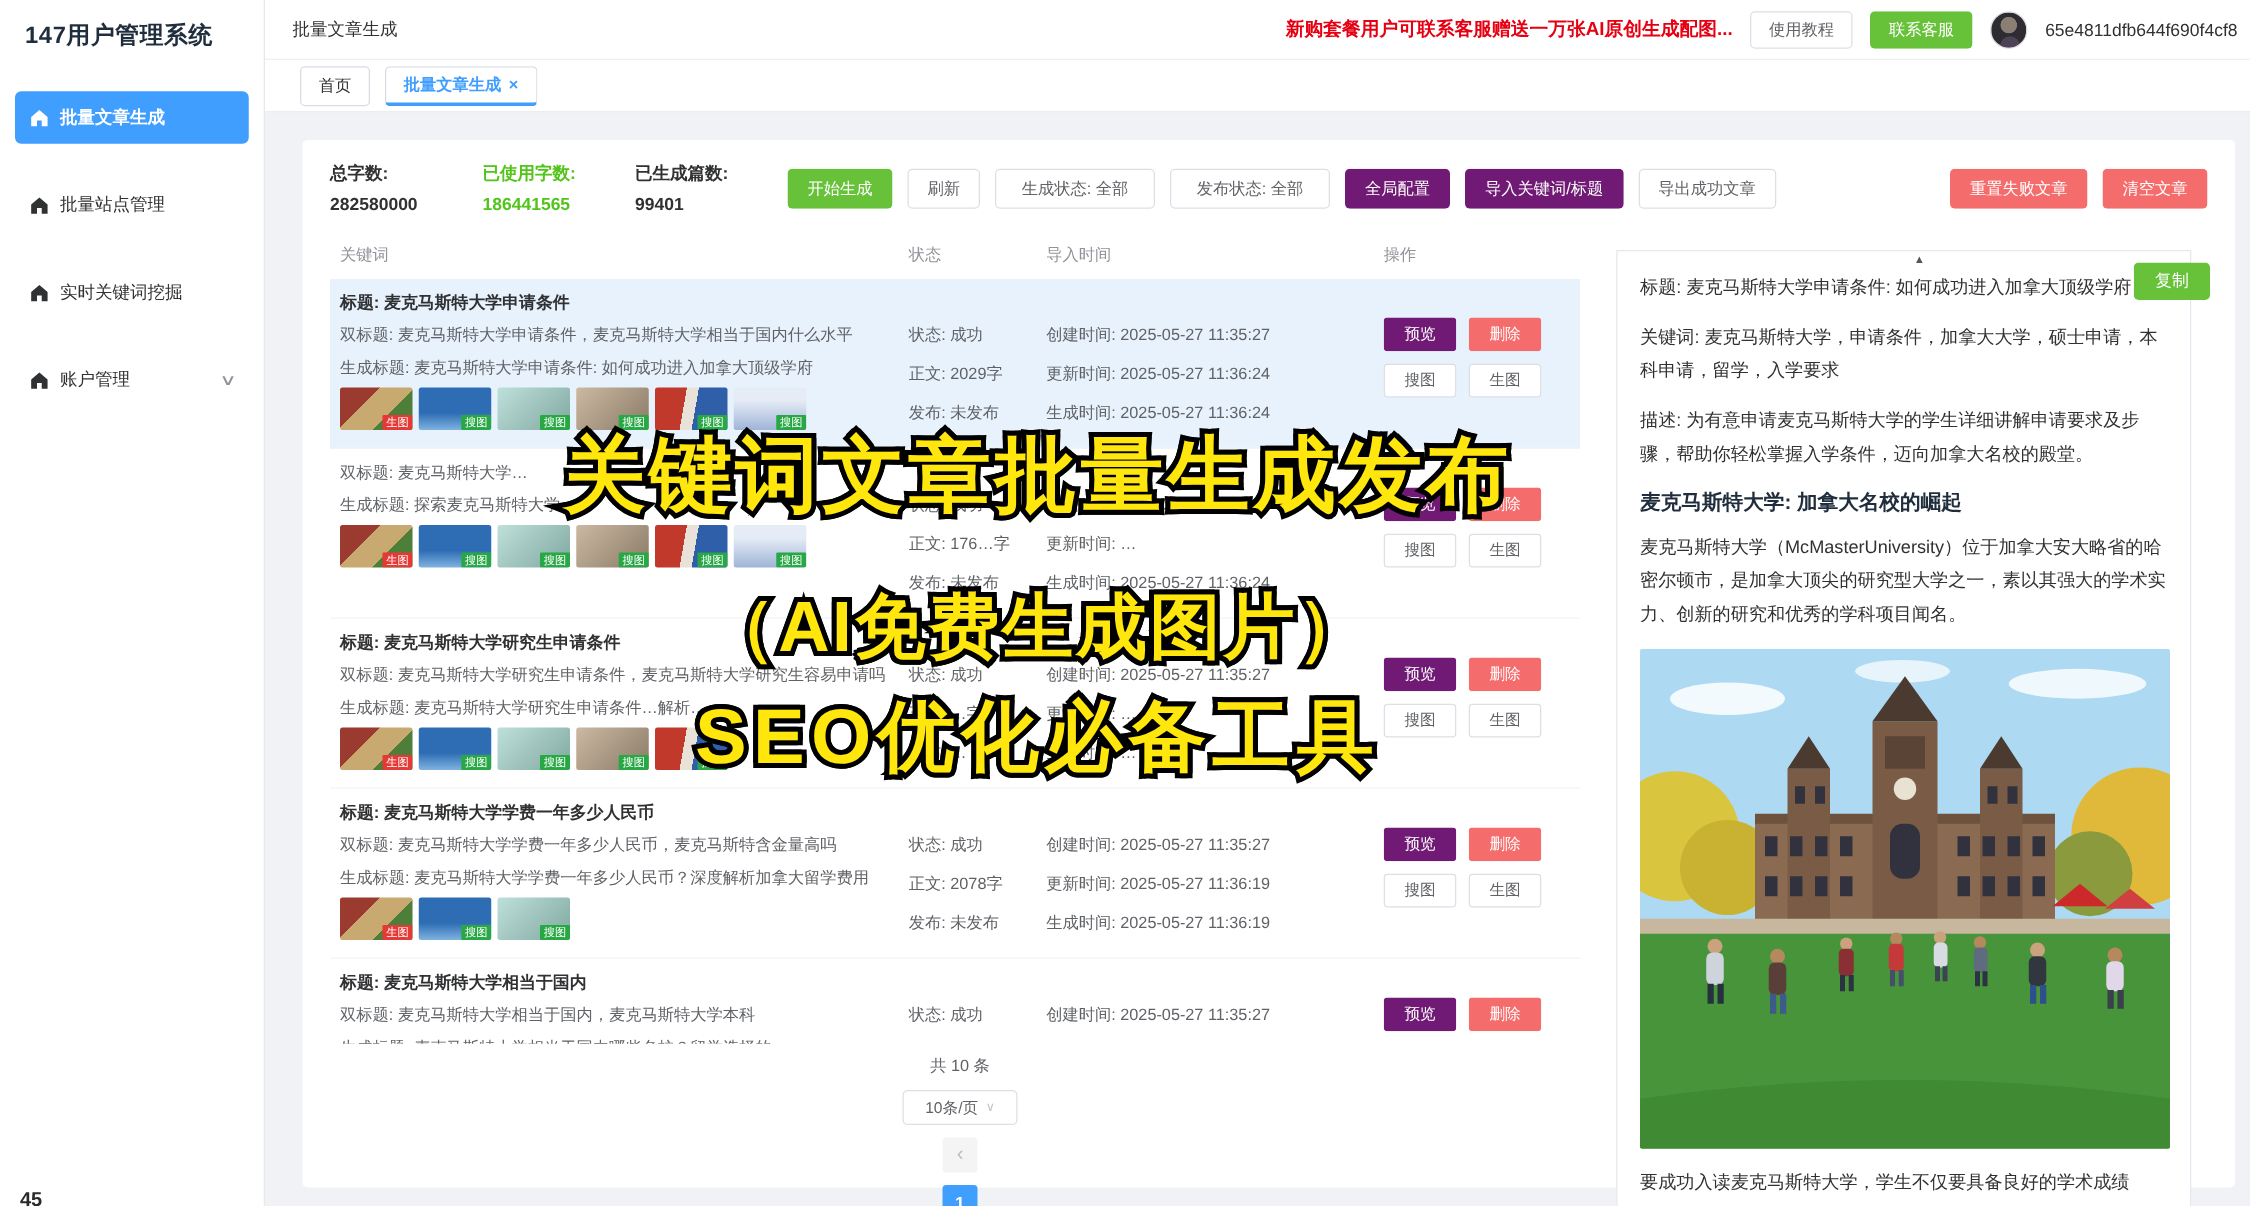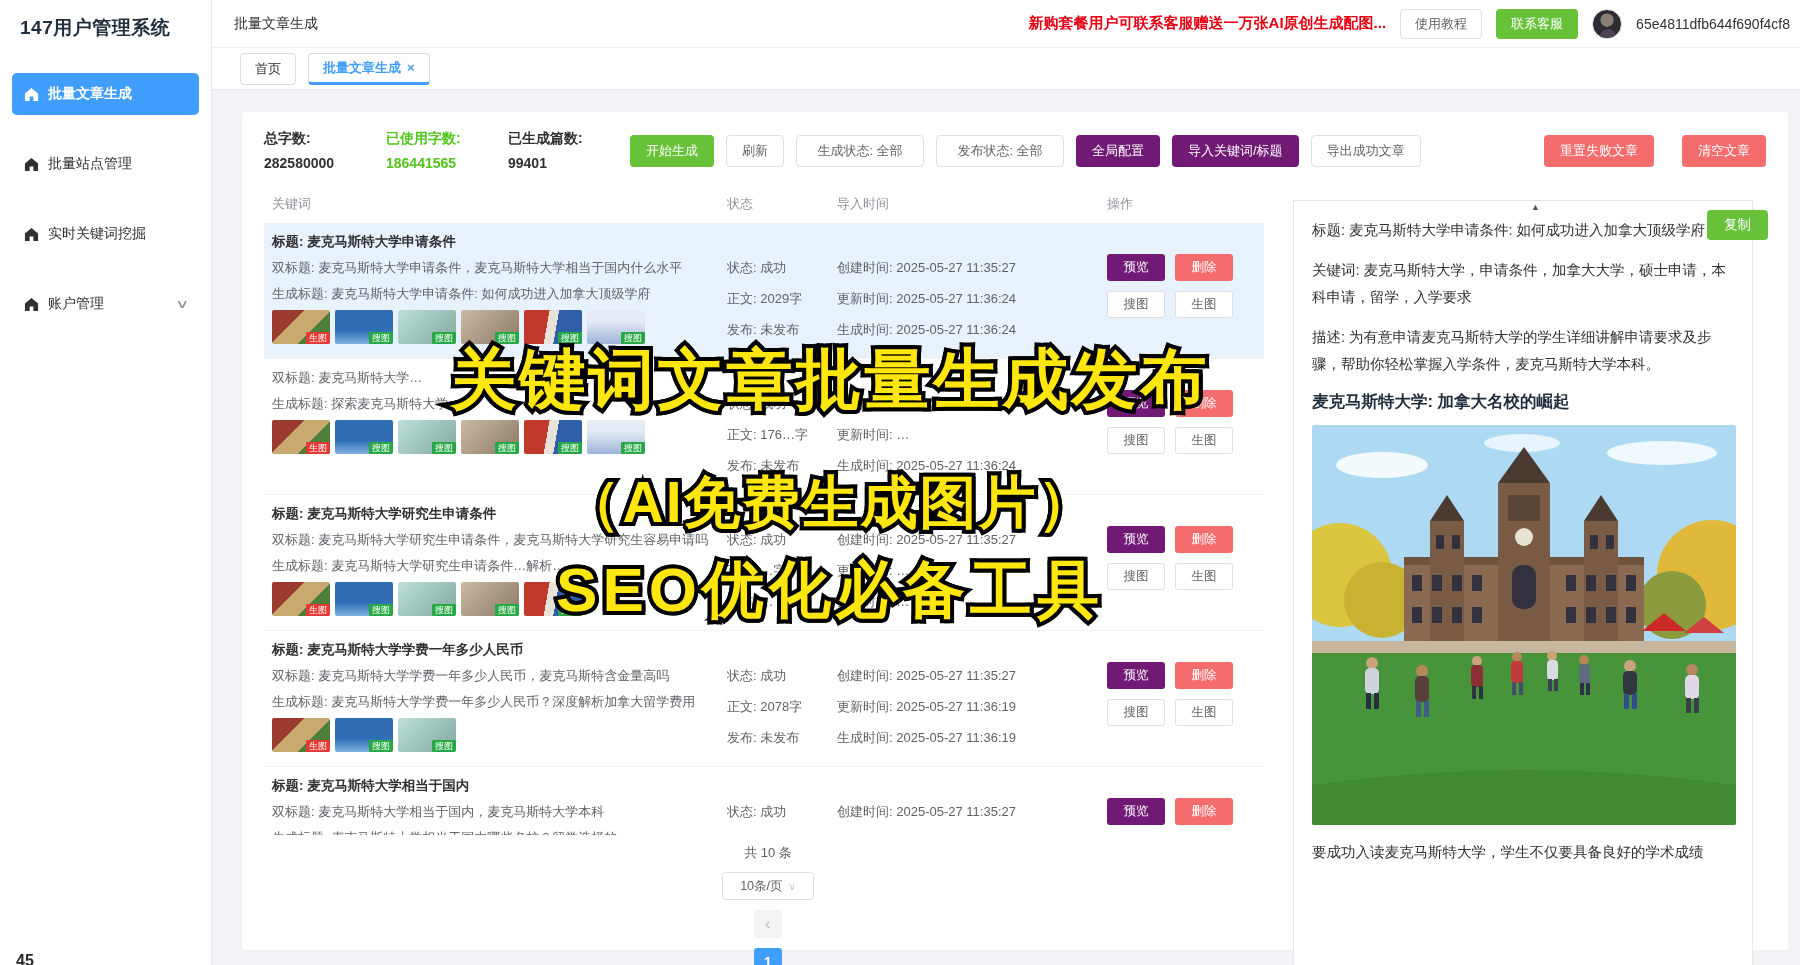--- a/index.html
+++ b/index.html
@@ -43,21 +43,21 @@
   .card { position:absolute; left:30px; top:22px; width:1546px; height:838px; background:#fff; border-radius:4px; padding:18px 22px; }
 
   
   .card-toolbar { display:flex; align-items:center; gap:12px; }
   .stat { min-width:96px; margin-right:14px; }
   .stat .s-label { font-size:14px; font-weight:700; color:#303133; }
   .stat .s-value { font-size:14px; font-weight:700; color:#303133; margin-top:7px; }
   .stat.green .s-label, .stat.green .s-value { color:#52c41a; }
   .ct-btn { height:32px; padding:0 15px; }
   .select-box { height:32px; min-width:128px; border:1px solid #dcdfe6; border-radius:4px; display:inline-flex; align-items:center; justify-content:center; gap:6px; font-size:13px; color:#606266; background:#fff; cursor:pointer; padding:0 10px; }
-  .right-group { margin-left:auto; display:flex; gap:28px; }
+  .right-group { margin-left:auto; display:flex; gap:12px; }
 
   
   .card-body { display:flex; margin-top:16px; }
   .table-area { width:1000px; }
   .thead { display:flex; padding:8px 8px 10px 8px; color:#909399; font-size:13px; }
   .th-kw{width:455px;} .th-st{width:110px;} .th-tm{width:270px;} .th-op{width:130px;}
   .tbody { height:612px; overflow:hidden; }
   .t-row { display:flex; padding:9px 8px 7px 8px; border-bottom:1px solid #f2f3f5; cursor:pointer; }
   .t-row.selected { background:#e7f2fd; }
   .col-kw { width:455px; padding-right:12px; }
@@ -404,22 +404,23 @@
           <span>页</span>
         </div>
       </div>
     </div>
 
     <div class="preview">
       <button class="btn btn-green copy-btn">复制</button>
       <span class="scroll-arrow">▲</span>
       <p class="pv-line">标题: 麦克马斯特大学申请条件: 如何成功进入加拿大顶级学府</p>
       <p class="pv-line">关键词: 麦克马斯特大学，申请条件，加拿大大学，硕士申请，本科申请，留学，入学要求</p>
-      <p class="pv-line">描述: 为有意申请麦克马斯特大学的学生详细讲解申请要求及步骤，帮助你轻松掌握入学条件，麦克马斯特大学本科。</p>
+      <p class="pv-line">描述: 为有意申请麦克马斯特大学的学生详细讲解申请要求及步骤，帮助你轻松掌握入学条件，迈向加拿大名校的殿堂。</p>
       <h2 class="pv-h2">麦克马斯特大学: 加拿大名校的崛起</h2>
+      <p class="pv-line">麦克马斯特大学（McMasterUniversity）位于加拿大安大略省的哈密尔顿市，是加拿大顶尖的研究型大学之一，素以其强大的学术实力、创新的研究和优秀的学科项目闻名。</p>
       <svg class="pv-img" viewBox="0 0 424 400" preserveAspectRatio="none">
         <rect x="0" y="0" width="424" height="240" fill="#aed9f2"></rect>
         <ellipse cx="70" cy="40" rx="46" ry="13" fill="#ffffff" opacity="0.85"></ellipse>
         <ellipse cx="350" cy="28" rx="55" ry="12" fill="#ffffff" opacity="0.8"></ellipse>
         <ellipse cx="210" cy="18" rx="38" ry="9" fill="#ffffff" opacity="0.7"></ellipse>
 
         <circle cx="28" cy="150" r="52" fill="#d9c53e"></circle>
         <circle cx="70" cy="175" r="38" fill="#c9b132"></circle>
         <circle cx="400" cy="150" r="55" fill="#e0b93a"></circle>
         <circle cx="360" cy="180" r="34" fill="#8a9a3c"></circle>

